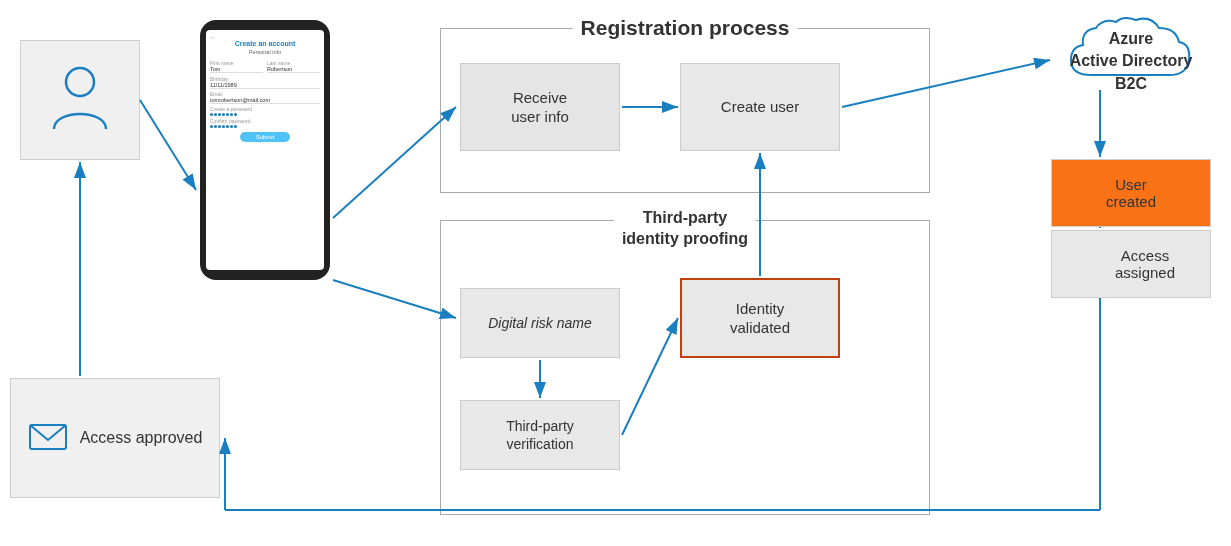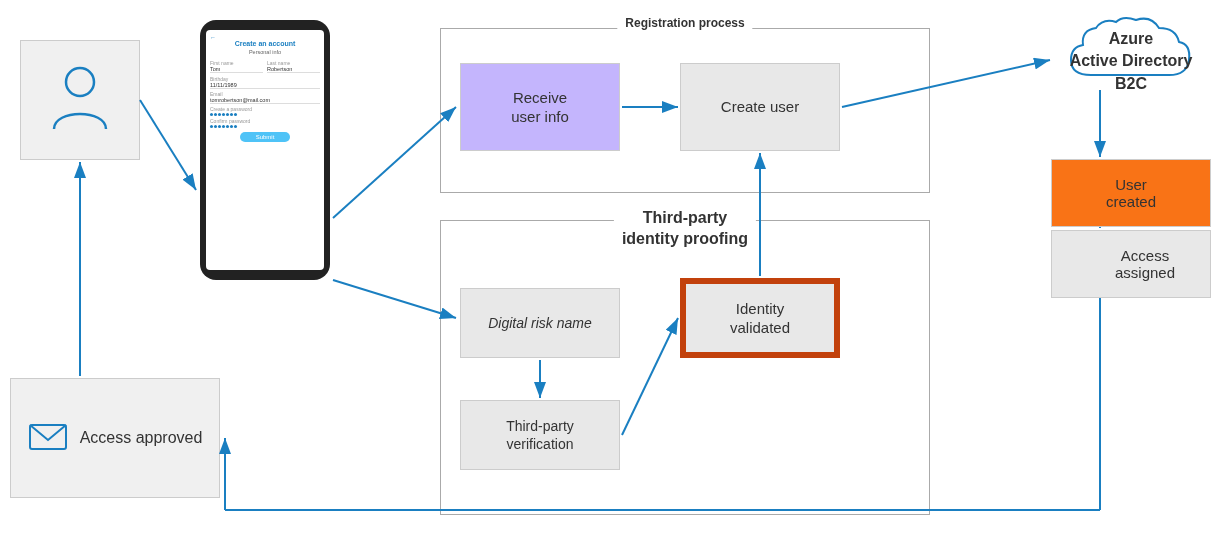--- a/index.html
+++ b/index.html
@@ -169,33 +169,33 @@
       background: transparent;
     }
 
     .registration-title {
       position: absolute;
       top: -13px;
       left: 50%;
       transform: translateX(-50%);
       background: #fff;
       padding: 0 8px;
-      font-size: 12px;
+      font-size: 21px;
       font-weight: bold;
       color: #333;
       white-space: nowrap;
     }
 
     .receive-user-box {
       position: absolute;
       left: 460px;
       top: 63px;
       width: 160px;
       height: 88px;
-      background: #c4b5fd;
+      background: #e5e5e5;
       border: 1px solid #ccc;
       display: flex;
       align-items: center;
       justify-content: center;
       text-align: center;
       font-size: 15px;
       line-height: 1.3;
     }
 
     .create-user-box {
@@ -257,21 +257,21 @@
       line-height: 1.3;
     }
 
     .identity-validated-box {
       position: absolute;
       left: 680px;
       top: 278px;
       width: 160px;
       height: 80px;
       background: #e8e8e8;
-      border: 6px solid #c2410c;
+      border: 2px solid #c2410c;
       display: flex;
       align-items: center;
       justify-content: center;
       text-align: center;
       font-size: 15px;
       line-height: 1.3;
     }
 
     .third-party-verification-box {
       position: absolute;

